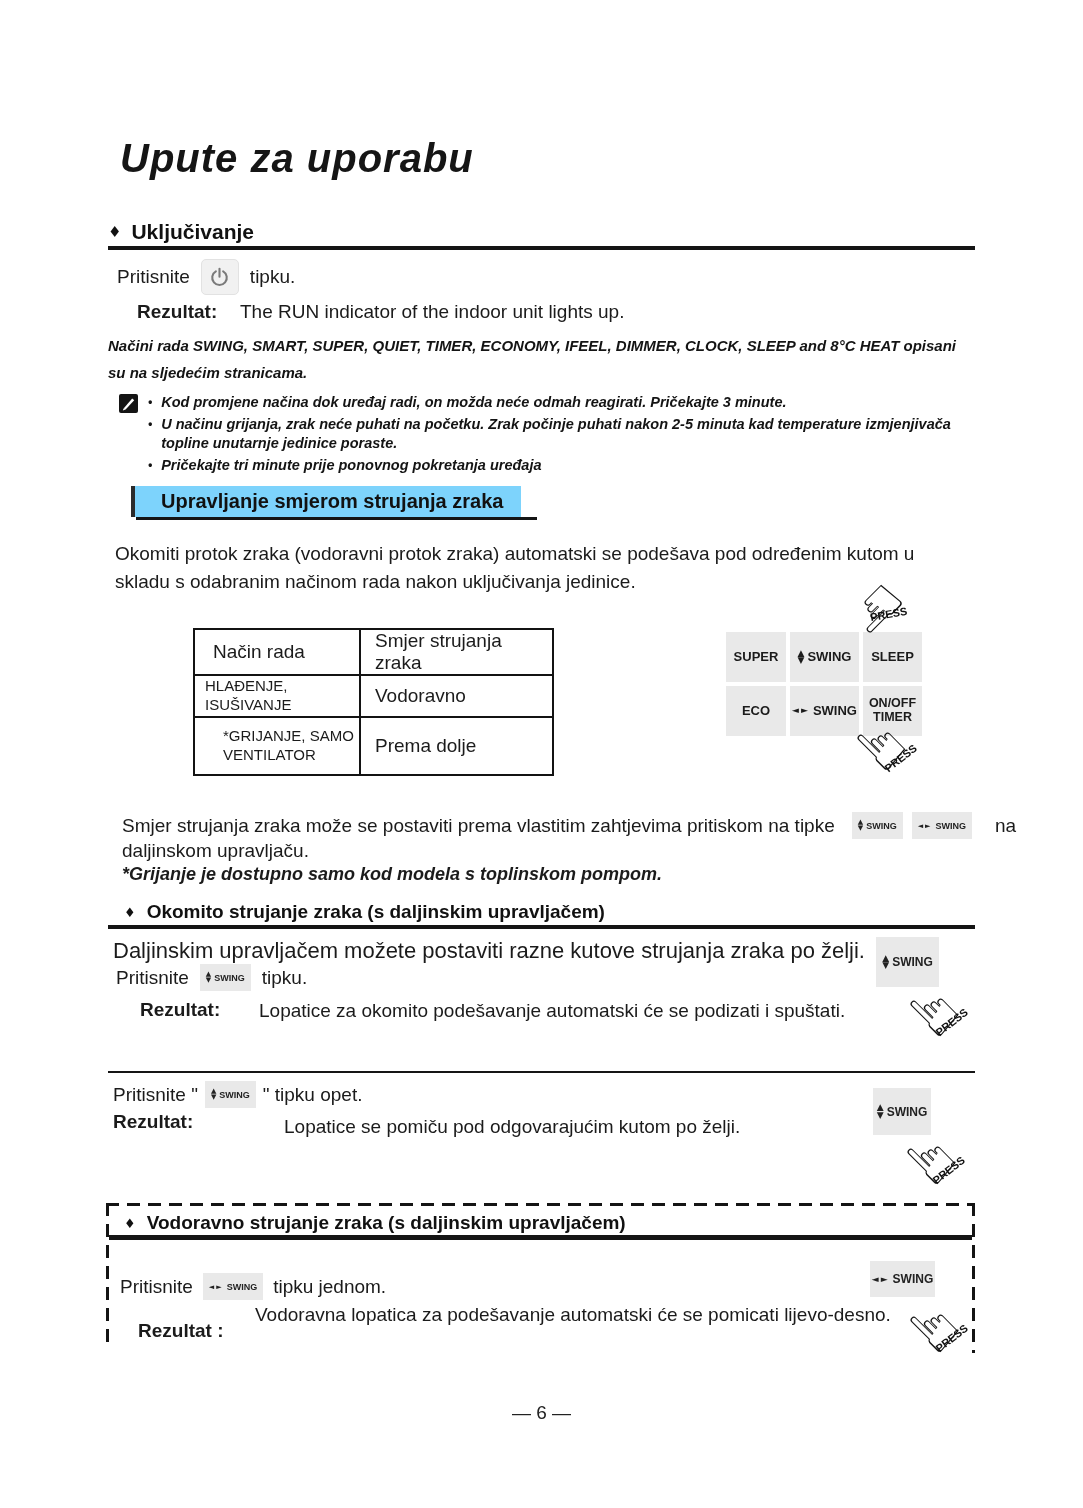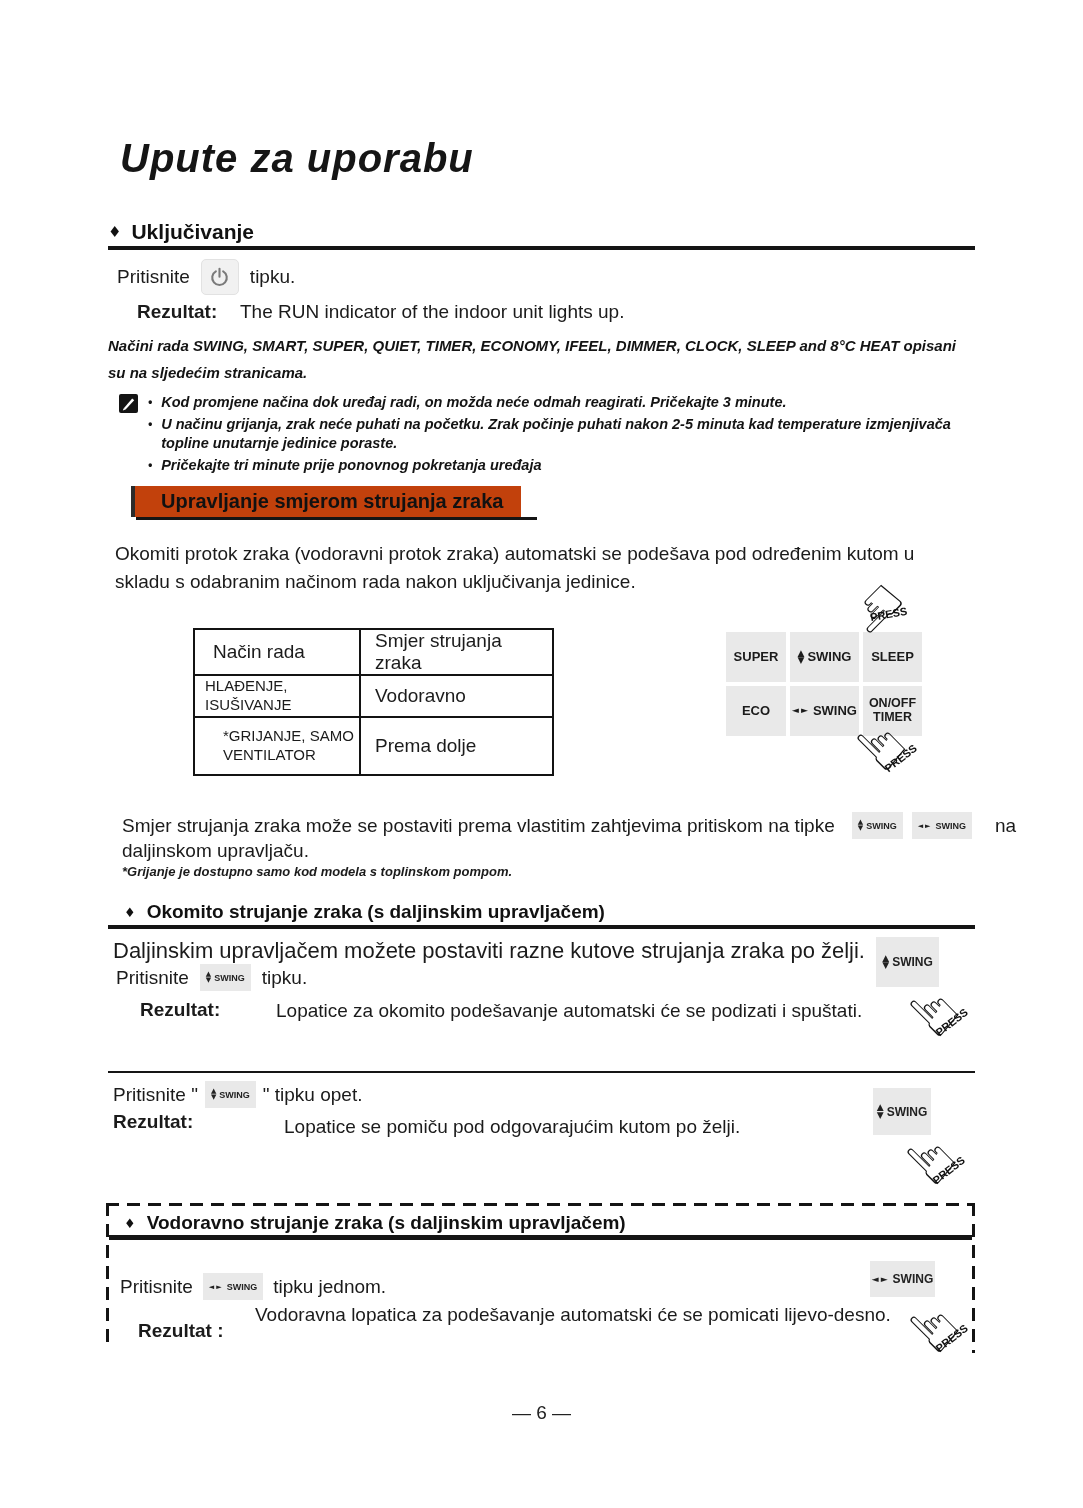--- a/index.html
+++ b/index.html
@@ -24,21 +24,21 @@
 
   .pw-btn { width:38px; height:36px; background:#f1f1f1; border:1px solid #e2e2e2; border-radius:5px;
             display:flex; align-items:center; justify-content:center; }
 
   .modes { font-size:15px; font-weight:bold; font-style:italic; line-height:1.78; color:#141414; }
 
   .note-icon { display:block; }
   .note-row { display:flex; gap:9px; font-size:14.5px; font-weight:bold; font-style:italic; line-height:1.32; color:#141414; margin-bottom:3px; }
   .note-row .bullet { font-size:12px; line-height:1.5; }
 
-  .hdr-box { background:#c2410c; border-left:4px solid #2b2b2b; display:flex; align-items:center;
+  .hdr-box { background:#7dd3fc; border-left:4px solid #2b2b2b; display:flex; align-items:center;
              padding-left:26px; font-weight:bold; font-size:20px; color:#111; }
 
   .tbl { border-collapse:collapse; color:#1b1b1b; }
   .tbl td { border:2px solid #131313; vertical-align:middle; white-space:pre-line; }
   .tbl .c1 { width:166px; }
   .tbl .c2 { width:193px; }
   .tbl .hdr td { height:46px; font-size:19px; }
   .tbl .r1 td { height:42px; }
   .tbl .r2 td { height:58px; }
   .small-cell { font-size:15px; line-height:1.25;margin-top:17px; }
@@ -192,21 +192,21 @@
       <span class="lbl">SWING</span>
     </span>
     <span class="sw-btn sw-sm">
       <span class="arr-h"><span>◄</span><span>►</span></span>
       <span class="lbl">SWING</span>
     </span>
     <span style="margin-left:14px;">na</span>
   </div>
   <div class="abs t19" style="left:122px; top:840px;">daljinskom upravljaču.</div>
 
-  <div class="abs b i" style="left:122px; top:864px; font-size:13px;">*Grijanje je dostupno samo kod modela s toplinskom pompom.</div>
+  <div class="abs b i" style="left:122px; top:864px; font-size:18px;">*Grijanje je dostupno samo kod modela s toplinskom pompom.</div>
 
   <div class="abs sub-h" style="left:124px; top:901px;">
     <span class="dia">♦</span>
     <span>Okomito strujanje zraka (s daljinskim upravljačem)</span>
   </div>
   <div class="rule" style="left:108px; top:925px; width:867px; height:4px;"></div>
 
   <div class="abs t18" style="left:113px; top:938px;">Daljinskim upravljačem možete postaviti razne kutove strujanja zraka po želji.</div>
 
   <div class="abs flexrow t19" style="left:116px; top:964px; gap:11px;">
@@ -215,21 +215,21 @@
       <span class="arr-v">
         <span>▲</span>
         <span>▼</span>
       </span>
       <span class="lbl">SWING</span>
     </span>
     <span>tipku.</span>
   </div>
 
   <div class="abs res-label" style="left:140px; top:999px;">Rezultat:</div>
-  <div class="abs t19" style="left:276px; top:1000px;">Lopatice za okomito podešavanje automatski će se podizati i spuštati.</div>
+  <div class="abs t19" style="left:259px; top:1000px;">Lopatice za okomito podešavanje automatski će se podizati i spuštati.</div>
 
   <div class="abs sw-btn sw-lg" style="left:876px; top:937px; width:63px; height:50px;">
     <span class="arr-v">
       <span>▲</span>
       <span>▼</span>
     </span>
     <span class="lbl">SWING</span>
   </div>
   <div class="hand ul" style="left:893px; top:972px;">
     <span class="glyph">☞</span>

